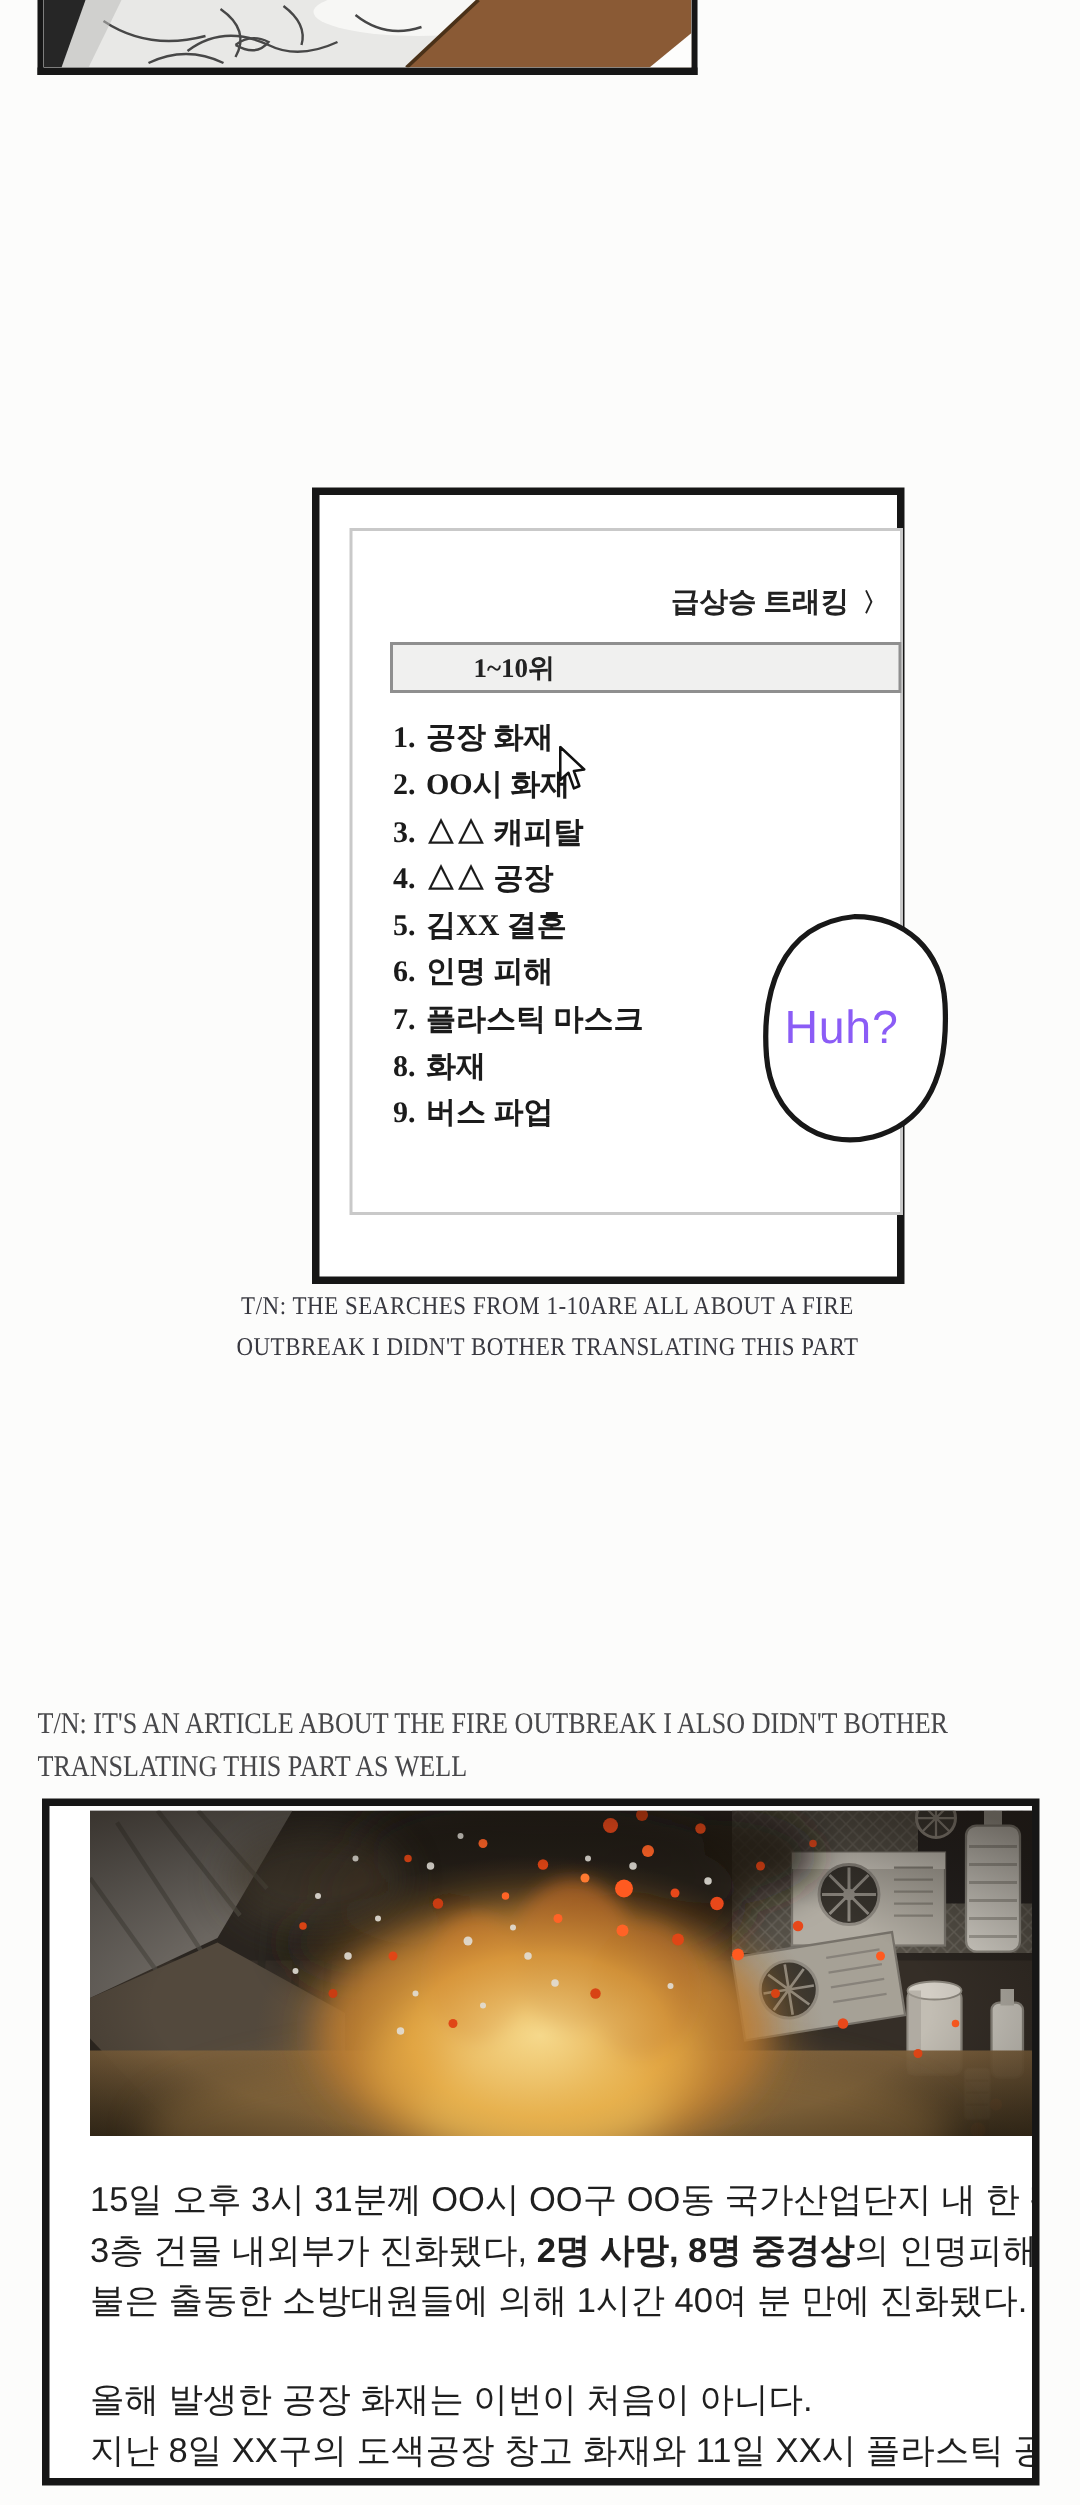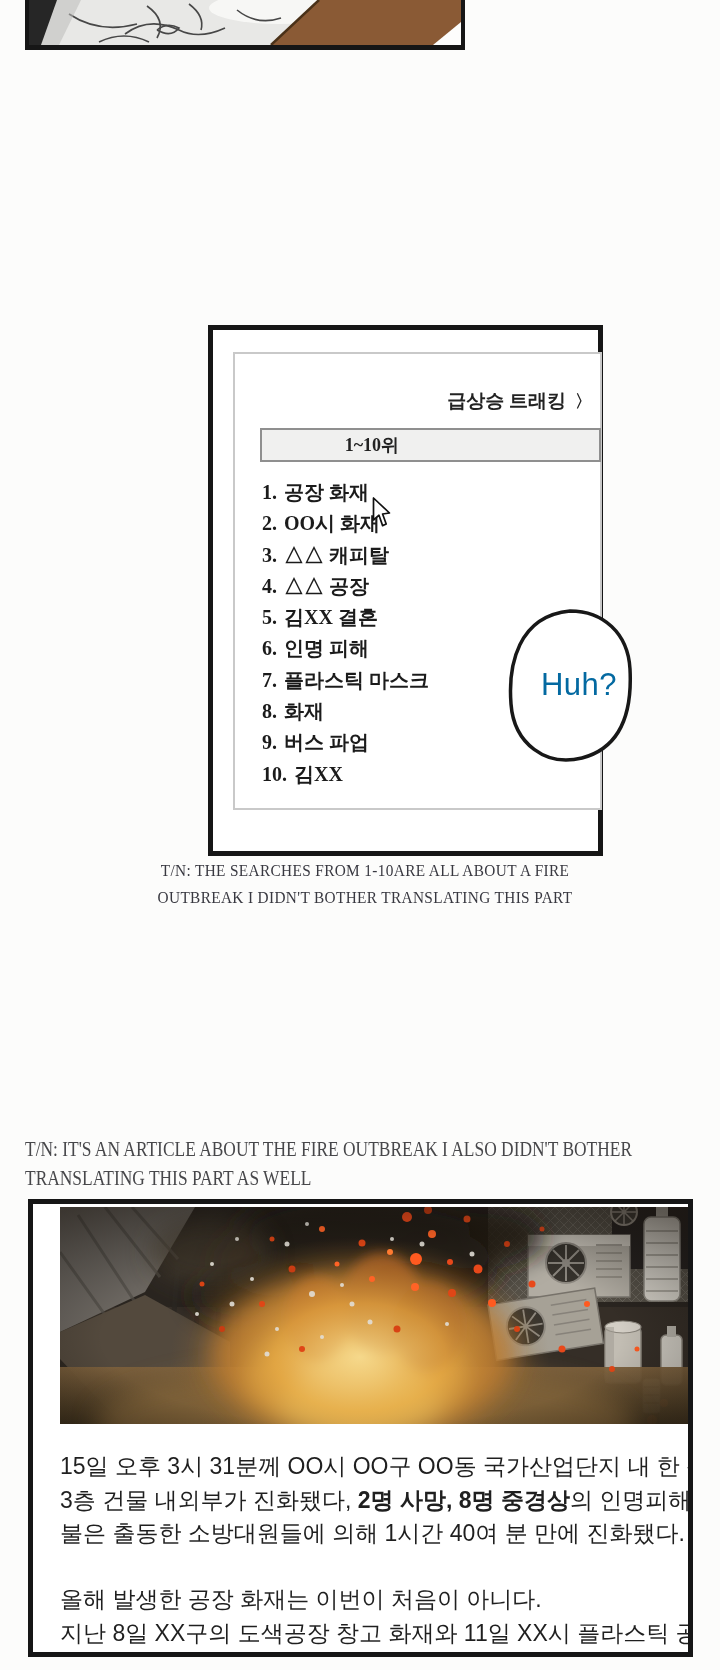--- a/index.html
+++ b/index.html
@@ -15,32 +15,32 @@
   .trend-panel{position:absolute;left:208px;top:325px;width:395px;height:531px;box-sizing:border-box;
                border:5px solid #161616;background:#ffffff;z-index:1;}
   .inner-box{position:absolute;left:20px;top:22px;width:369px;height:458px;box-sizing:border-box;
              border:2px solid #c9c9c9;background:#fff;font-family:Liberation Serif, serif;}
   .trend-header{position:absolute;right:8px;top:34px;display:flex;align-items:center;gap:9px;
                 font-size:19px;font-weight:700;color:#222;}
   .chev{font-size:17px;font-weight:700;color:#222;}
   .tabbar{position:absolute;left:25px;top:74px;width:341px;height:34px;box-sizing:border-box;
           display:flex;background:#f0f0ef;border:2px solid #8f8f8f;}
   .tab{display:flex;align-items:center;justify-content:center;font-size:18px;font-weight:600;color:#222;}
-  .tab1{flex:0 0 48%;padding-left:29px;}
+  .tab1{flex:0 0 48%;}
   .tab2{flex:1;border-left:2px solid #8f8f8f;}
   .rank-list{position:absolute;left:27px;top:123px;}
   .rank-item{display:flex;gap:7px;height:31.3px;line-height:31.3px;
              font-size:20px;font-weight:700;color:#1b1b1b;white-space:nowrap;}
 
   .cursor{position:absolute;left:372px;top:497px;z-index:3;}
 
   
   .bubble{position:absolute;left:505px;top:607px;width:130px;height:158px;z-index:2;}
-  .bubble-text{position:absolute;left:0;top:60px;width:112px;text-align:right;
-               font-size:31px;color:#0369a1;letter-spacing:.5px;}
+  .bubble-text{position:absolute;left:0;top:60px;width:112px;text-align:center;
+               font-size:31px;color:#8b5cf6;letter-spacing:.5px;}
 
   
   .tn1{position:absolute;left:30px;top:857px;width:670px;text-align:center;
        font-family:"Liberation Serif",serif;font-size:17px;letter-spacing:.4px;
        line-height:27px;color:#383840;transform:scaleX(.9);}
   .tn2{position:absolute;left:25px;top:1135px;width:780px;
        font-family:"Liberation Serif",serif;font-size:20px;line-height:29px;color:#47474a;
        transform:scaleX(.87);transform-origin:left top;}
 
   
@@ -118,24 +118,20 @@
             <span>7.</span>
             <span>플라스틱 마스크</span>
           </div>
         <div class="rank-item">
             <span>8.</span>
             <span>화재</span>
           </div>
         <div class="rank-item">
             <span>9.</span>
             <span>버스 파업</span>
-          </div>
-        <div class="rank-item">
-            <span>10.</span>
-            <span>김XX</span>
           </div>
       </div>
     </div>
   </div>
 
   <div class="cursor">
     <svg width="19" height="30" viewBox="0 0 19 30">
       <path d="M1.5,1 L1.5,23 L7,18.2 L10.6,28.6 L14.2,27 L10.6,17 L17.5,16 Z" fill="#ffffff" stroke="#111111" stroke-width="1.7" stroke-linejoin="round"></path>
     </svg>
   </div>

